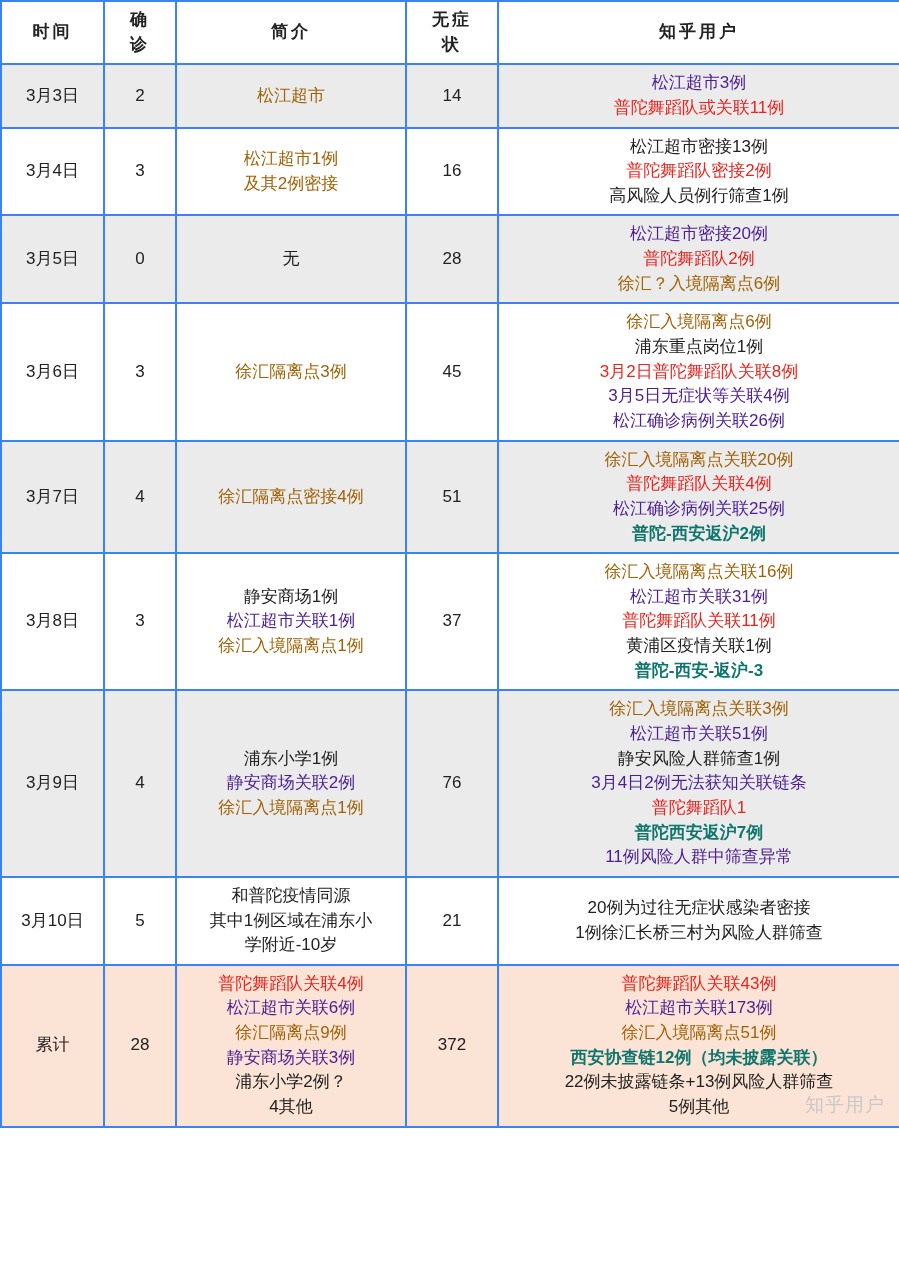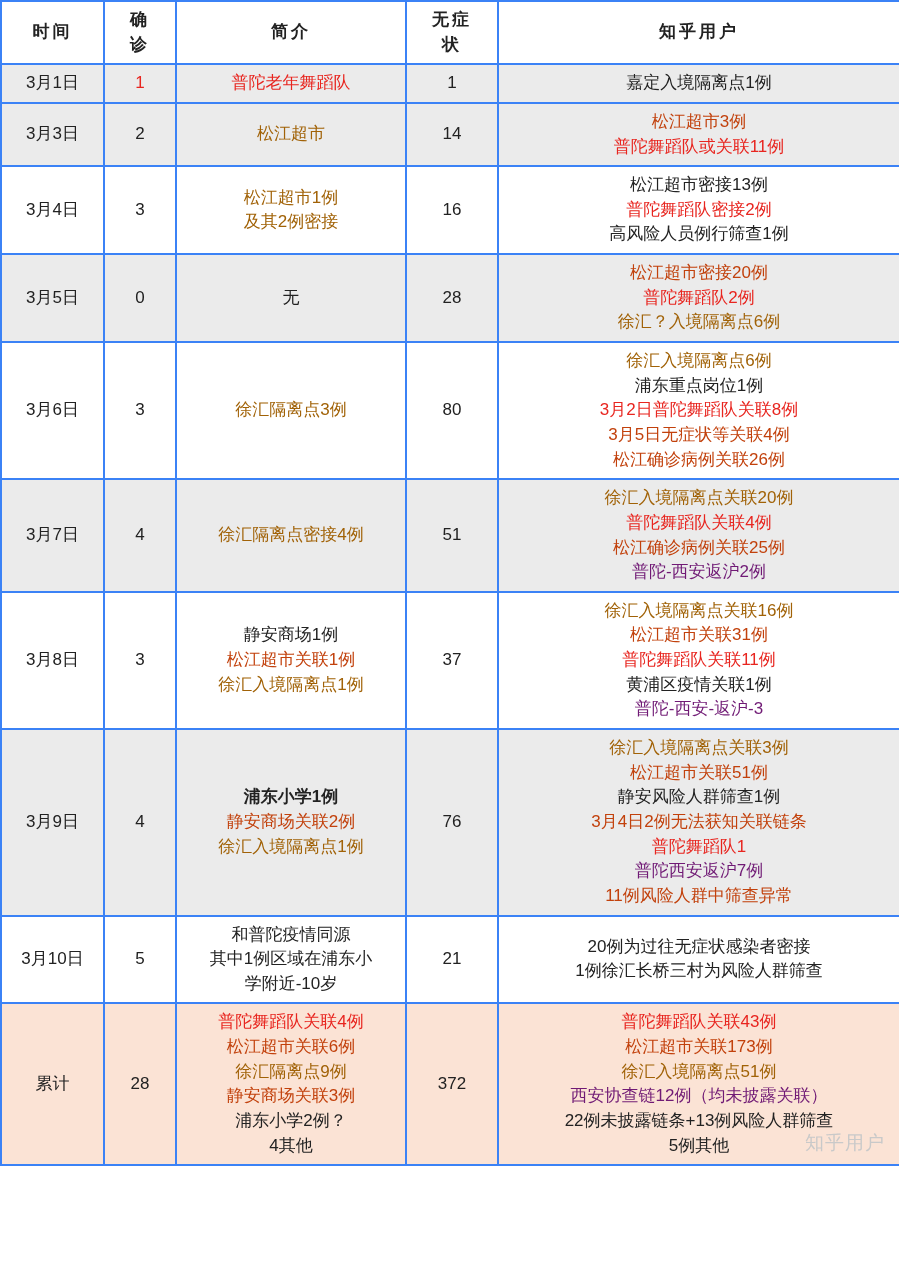--- a/index.html
+++ b/index.html
@@ -49,24 +49,24 @@
   }
   tbody tr.plain td {
     background: #ffffff;
   }
   tbody tr.total td {
     background: #fbe3d5;
   }
   .line { display: block; white-space: nowrap; }
   .red { color: #e8251f; }
   .blue { color: #a16207; }
-  .purple { color: #c2410c; }
+  .purple { color: #4c1d95; }
   .black { color: #222222; }
-  .bold { font-weight: bold; }
-  .orange { color: #701a75; }
+  .bold { font-weight: normal; }
+  .orange { color: #0f766e; font-weight: bold; }
   .num { font-size: 18px; }
   .num.red { color: #e8251f; }
   .watermark {
     position: absolute;
     right: 14px;
     bottom: 10px;
     font-size: 19px;
     color: #c9c9c9;
     letter-spacing: 1px;
     pointer-events: none;
@@ -90,31 +90,20 @@
         <tr>
           <th>时间</th>
           <th>确诊</th>
           <th>简介</th>
           <th>无症状</th>
           <th>知乎用户</th>
         </tr>
       </thead>
       <tbody id="table-body">
           <tr class="alt">
-            <td>3月1日</td>
-            <td class="num red">1</td>
-            <td>
-              <span class="line red">普陀老年舞蹈队</span>
-            </td>
-            <td class="num black">1</td>
-            <td>
-              <span class="line black">嘉定入境隔离点1例</span>
-            </td>
-          </tr>
-          <tr class="alt">
             <td>3月3日</td>
             <td class="num black">2</td>
             <td>
               <span class="line blue">松江超市</span>
             </td>
             <td class="num black">14</td>
             <td>
               <span class="line purple">松江超市3例</span>
               <span class="line red">普陀舞蹈队或关联11例</span>
             </td>
@@ -145,21 +134,21 @@
               <span class="line red">普陀舞蹈队2例</span>
               <span class="line blue">徐汇？入境隔离点6例</span>
             </td>
           </tr>
           <tr class="plain">
             <td>3月6日</td>
             <td class="num black">3</td>
             <td>
               <span class="line blue">徐汇隔离点3例</span>
             </td>
-            <td class="num black">80</td>
+            <td class="num black">45</td>
             <td>
               <span class="line blue">徐汇入境隔离点6例</span>
               <span class="line black">浦东重点岗位1例</span>
               <span class="line red">3月2日普陀舞蹈队关联8例</span>
               <span class="line purple">3月5日无症状等关联4例</span>
               <span class="line purple">松江确诊病例关联26例</span>
             </td>
           </tr>
           <tr class="alt">
             <td>3月7日</td>

